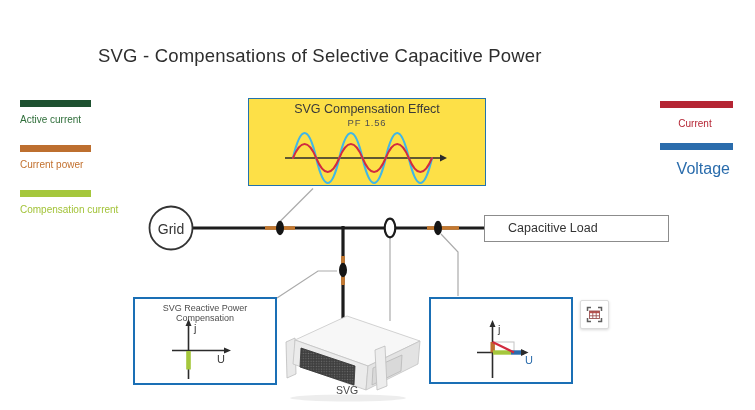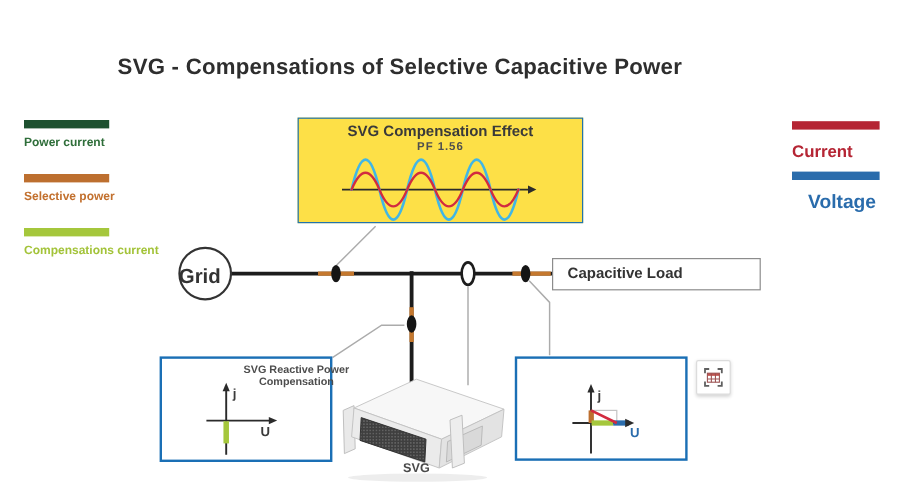--- a/index.html
+++ b/index.html
@@ -1,75 +1,75 @@
 <!DOCTYPE html>
 <html><head>
 <meta charset="utf-8">
 <style>
   html,body{margin:0;padding:0;background:#fff;}
   #canvas{position:relative;width:755px;height:410px;background:#ffffff;
-          font-family:"Liberation Sans",sans-serif;overflow:hidden;font-weight:bold;}
+          font-family:"Liberation Sans",sans-serif;overflow:hidden;}
   .abs{position:absolute;}
 
   .page-title{left:98px;top:45px;font-size:18.5px;color:#2e2e2e;letter-spacing:.2px;}
 
   
   .sw{width:71px;height:7px;}
   .sw-active{left:20px;top:100px;background:#1e5130;}
   .lbl-active{left:20px;top:114px;font-size:10px;color:#2f6e3a;}
   .sw-reactive{left:20px;top:145px;background:#bd6f2f;}
   .lbl-reactive{left:20px;top:159px;font-size:10px;color:#c2702e;}
   .sw-comp{left:20px;top:190px;background:#a5c73c;}
   .lbl-comp{left:20px;top:204px;font-size:10px;color:#a3c339;}
 
   
   .sw-current{left:660px;top:101px;width:73px;background:#b52534;}
-  .lbl-current{left:660px;top:118px;width:70px;text-align:left;font-size:14px;color:#b52534;}
+  .lbl-current{left:660px;top:118px;width:70px;text-align:center;font-size:10px;color:#b52534;}
   .sw-voltage{left:660px;top:143px;width:73px;background:#2a6cac;}
   .lbl-voltage{left:660px;top:160px;width:70px;text-align:right;font-size:16px;color:#2a6cac;}
 
   
   .effect-box{left:248px;top:98px;width:236px;height:86px;border:1.5px solid #2273ae;background:#fde047;}
   .effect-title{left:0;top:3px;width:100%;text-align:center;font-size:12.5px;color:#3a3a3a;}
   .effect-pf{left:0;top:18px;width:100%;text-align:center;font-size:9.5px;color:#4f4f4f;letter-spacing:.8px;}
   .wave-svg{left:0;top:0;}
 
   
-  .grid-label{left:149px;top:221px;width:44px;font-size:17px;color:#333;}
-  .load-box{left:460px;top:215px;width:160px;height:25px;border:1.5px solid #8c8c8c;background:#fff;
-            font-size:12.5px;color:#333;line-height:25px;padding-left:12px;}
+  .grid-label{left:149px;top:221px;width:44px;text-align:center;font-size:14px;color:#333;}
+  .load-box{left:484px;top:215px;width:160px;height:25px;border:1.5px solid #8c8c8c;background:#fff;
+            font-size:12.5px;color:#333;line-height:25px;padding-left:23px;}
 
   
   .vec-box{background:#fff;border:2px solid #1a6fb5;}
   .comp-box{left:133px;top:297px;width:140px;height:84px;}
   .cap-box{left:429px;top:297px;width:140px;height:83px;}
-  .vec-title{left:0;top:4px;width:100%;text-align:center;font-size:9px;color:#4d4d4d;padding-left:42px;}
+  .vec-title{left:0;top:4px;width:100%;text-align:center;font-size:9px;color:#4d4d4d;}
 
   .device-label{left:322px;top:384px;width:50px;text-align:center;font-size:10.5px;color:#4a4a4a;}
 
   
   .icon-btn{left:580px;top:300px;width:27px;height:27px;background:#fff;border:1px solid #dcdcdc;
             border-radius:2px;box-shadow:0 1px 3px rgba(0,0,0,.16);display:flex;
             align-items:center;justify-content:center;cursor:pointer;}
 
   svg text{font-family:"Liberation Sans",sans-serif;}
 </style>
 </head>
 <body>
 
 <div id="canvas">
 
   <div class="abs page-title">SVG - Compensations of Selective Capacitive Power</div>
 
   <div class="abs sw sw-active"></div>
-  <div class="abs lbl-active">Power current</div>
+  <div class="abs lbl-active">Active current</div>
   <div class="abs sw sw-reactive"></div>
-  <div class="abs lbl-reactive">Selective power</div>
+  <div class="abs lbl-reactive">Current power</div>
   <div class="abs sw sw-comp"></div>
-  <div class="abs lbl-comp">Compensations current</div>
+  <div class="abs lbl-comp">Compensation current</div>
 
   <div class="abs sw sw-current"></div>
   <div class="abs lbl-current">Current</div>
   <div class="abs sw sw-voltage"></div>
   <div class="abs lbl-voltage">Voltage</div>
 
   <svg class="abs" style="left:0;top:0" width="755" height="410" viewBox="0 0 755 410">
 
     <polyline points="280,221.5 313,188.5" fill="none" stroke="#ababab" stroke-width="1.2"></polyline>
     <polyline points="277,298 318,271 337,271" fill="none" stroke="#ababab" stroke-width="1.2"></polyline>

